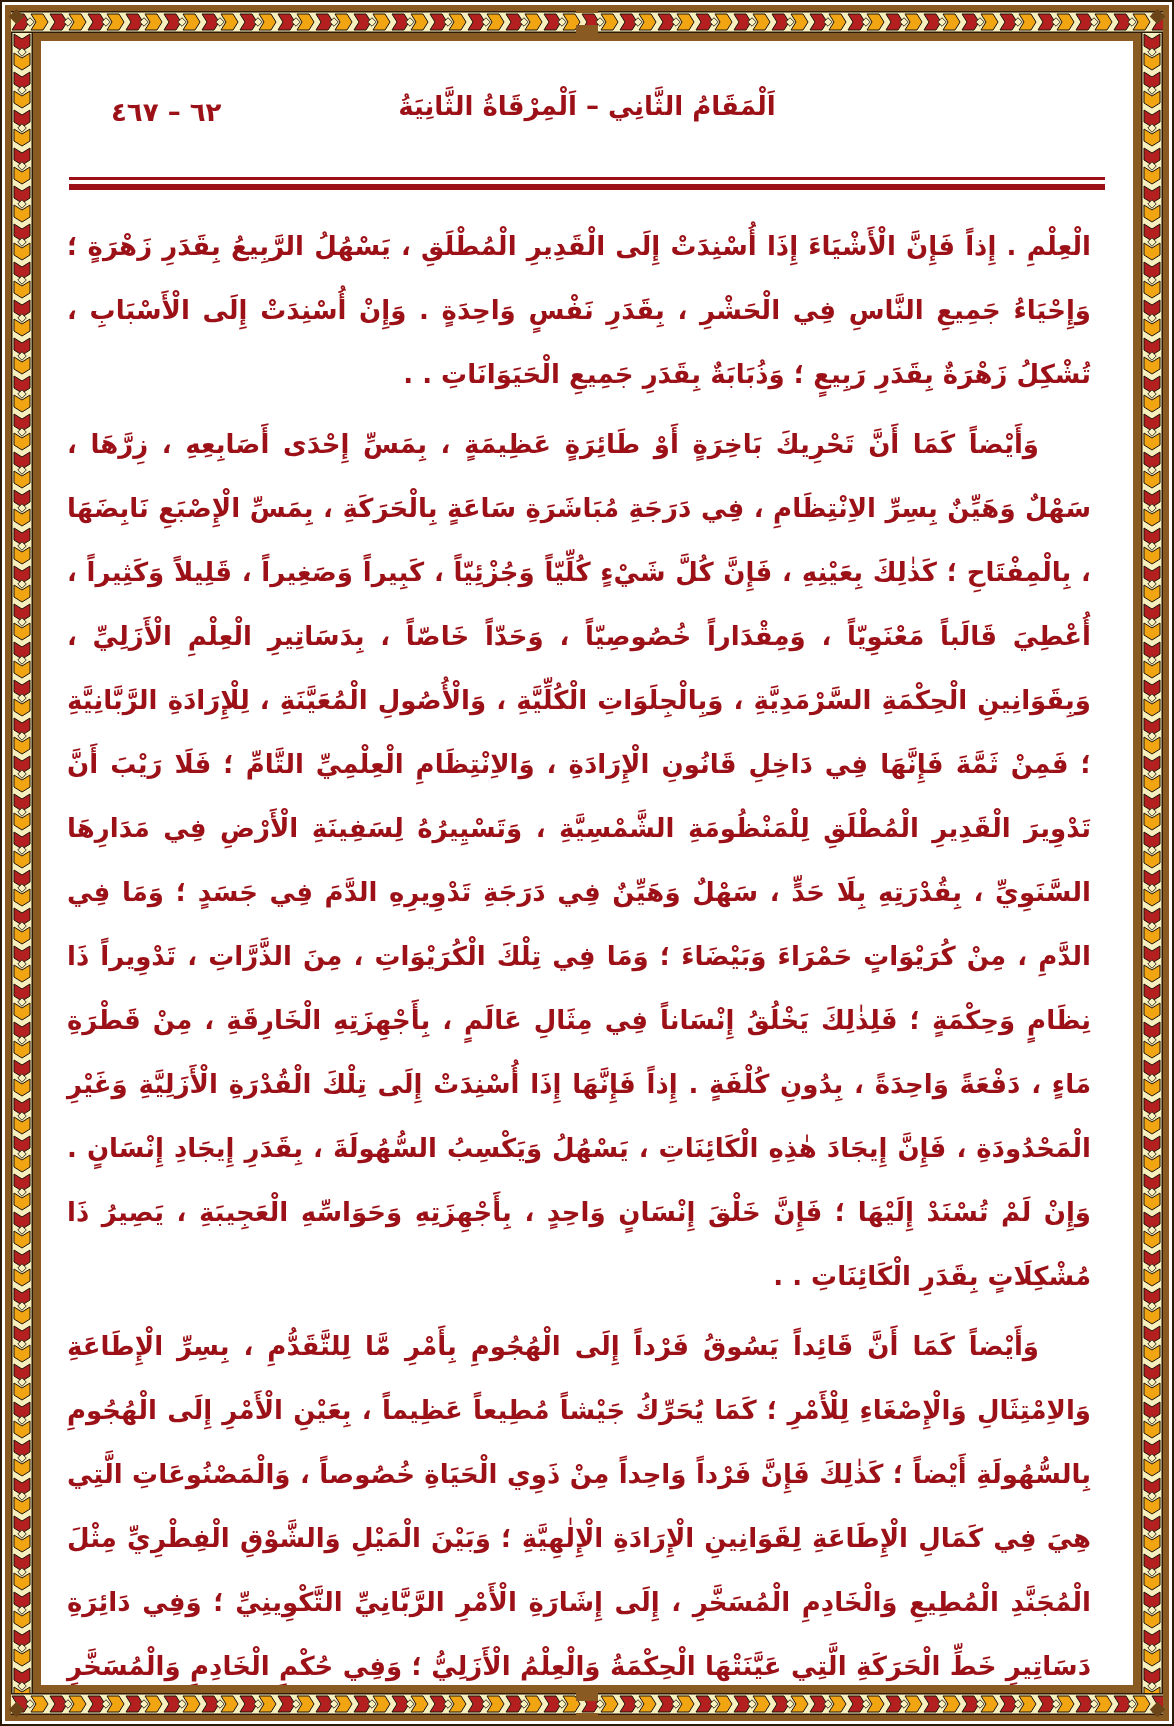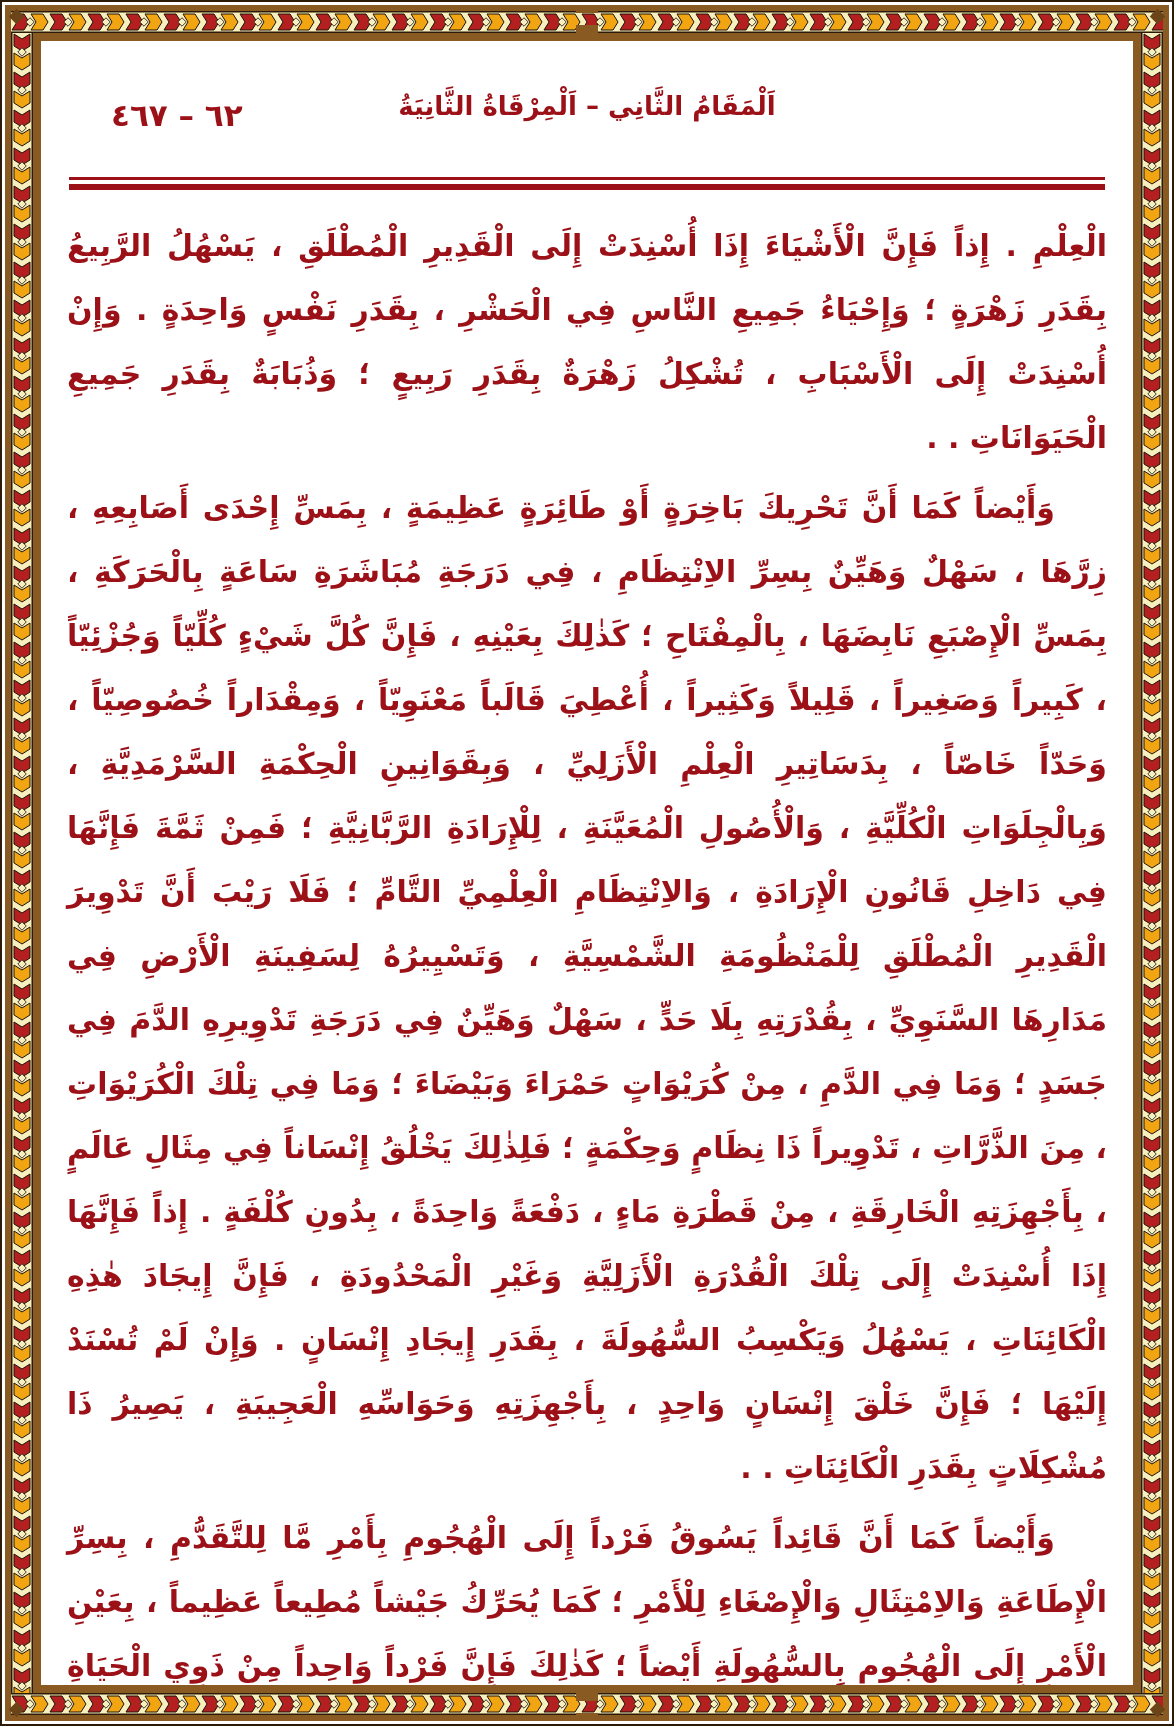--- a/index.html
+++ b/index.html
@@ -28,29 +28,29 @@
   .fin.bl{bottom:0;left:0;}
   .fin.br{bottom:0;right:0;}
   
   .content{height:100%;box-sizing:border-box;padding:26px 26px 0;direction:rtl;overflow:hidden;background:#fff;}
   .hdr{position:relative;height:100px;direction:rtl;}
   .title{
     text-align:center;padding-top:24px;font-size:26px;font-weight:bold;
     color:#9c1117;white-space:nowrap;
   }
   .pgnum{
-    position:absolute;left:44px;top:30px;font-size:31px;font-weight:bold;
+    position:absolute;left:44px;top:30px;font-size:26px;font-weight:bold;
     color:#9c1117;direction:rtl;white-space:nowrap;
   }
   .rule{margin:10px 2px 24px 2px;}
   .rule .ra{height:3px;background:#9c1117;}
   .rule .rb{height:4px;background:transparent;}
   .rule .rc{height:6px;background:#9c1117;}
   .bodytext p{
-    margin:0 0 6px 0;font-size:30px;font-weight:bold;color:#9c1117;
+    margin:0 16px 6px 0;font-size:26px;font-weight:bold;color:#9c1117;
     line-height:64px;text-align:justify;direction:rtl;
   }
   .bodytext p.ind{text-indent:52px;}
 </style>
 </head>
 <body>
 
 <div class="page">
   <div class="f1">
     <div class="f2">

